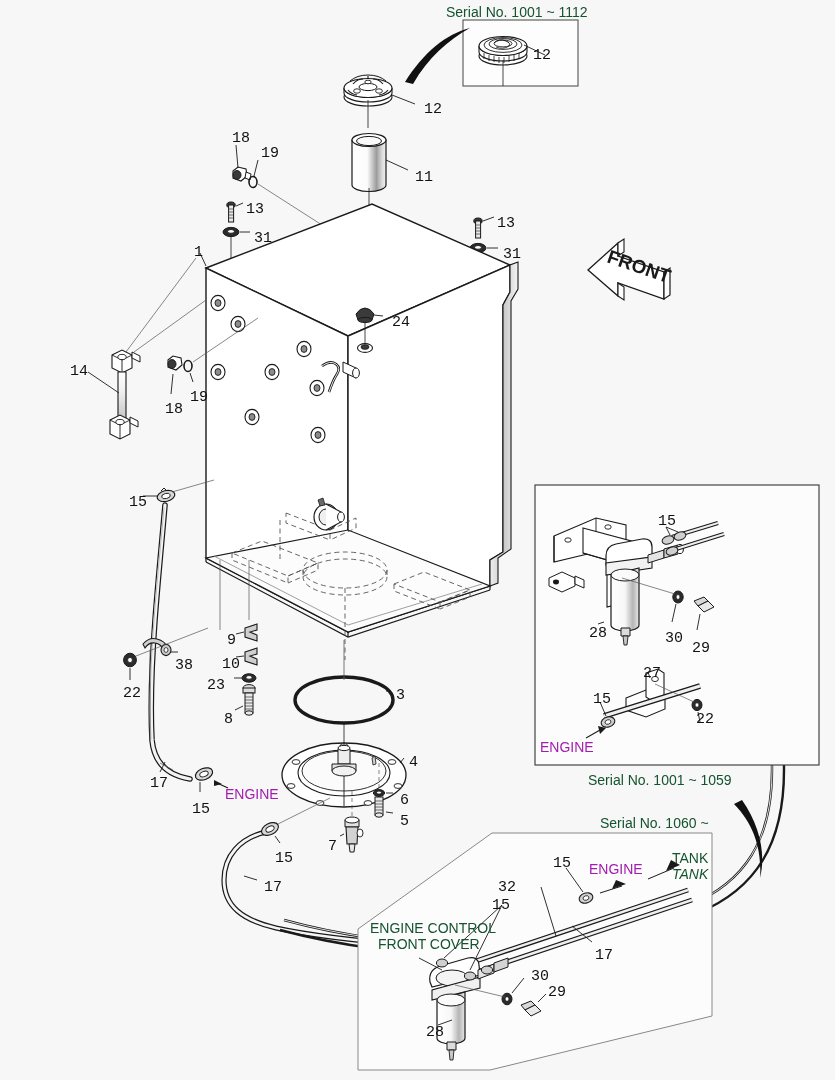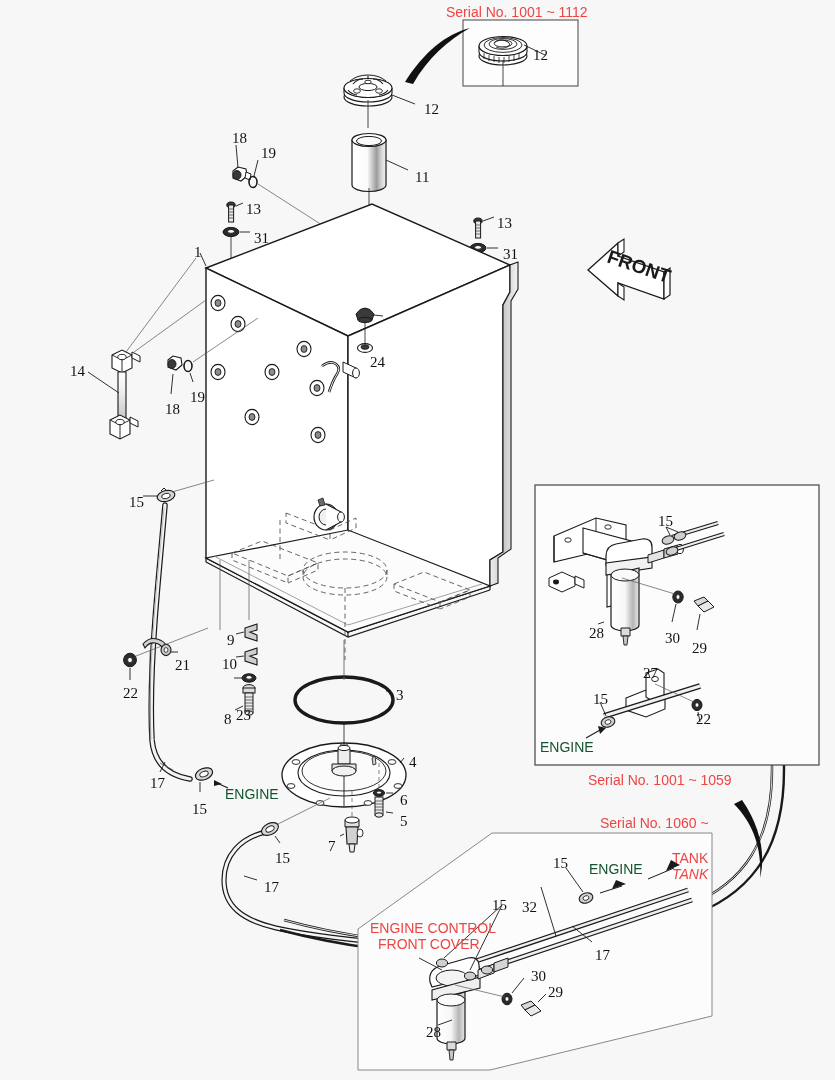--- a/index.html
+++ b/index.html
@@ -27,41 +27,41 @@
   }
   .callout-layer {
     position: absolute;
     top: 0; left: 0;
     width: 835px;
     height: 1080px;
     pointer-events: none;
   }
   .callout {
     position: absolute;
-    font-family: Liberation Serif, serif;
+    font-family: Liberation Mono, monospace;
     font-size: 15px;
     color: #111;
     white-space: nowrap;
     line-height: 1;
     pointer-events: auto;
   }
   .cap-text {
     position: absolute;
     font-family: "Liberation Sans", sans-serif;
     font-size: 14px;
-    color: #ef4444;
+    color: #14532d;
     white-space: nowrap;
     line-height: 1.15;
     pointer-events: auto;
   }
   .eng-text {
     position: absolute;
     font-family: "Liberation Sans", sans-serif;
     font-size: 14px;
-    color: #14532d;
+    color: #a21caf;
     white-space: nowrap;
     line-height: 1;
     pointer-events: auto;
   }
 </style>
 </head>
 <body>
 
 <div id="sheet">
 
@@ -677,49 +677,49 @@
         <div class="callout" style="left: 533px; top: 48px;">12</div>
         <div class="callout" style="left: 424px; top: 102px;">12</div>
         <div class="callout" style="left: 415px; top: 170px;">11</div>
         <div class="callout" style="left: 232px; top: 131px;">18</div>
         <div class="callout" style="left: 261px; top: 146px;">19</div>
         <div class="callout" style="left: 246px; top: 202px;">13</div>
         <div class="callout" style="left: 254px; top: 231px;">31</div>
         <div class="callout" style="left: 497px; top: 216px;">13</div>
         <div class="callout" style="left: 503px; top: 247px;">31</div>
         <div class="callout" style="left: 194px; top: 245px;">1</div>
-        <div class="callout" style="left: 370px; top: 315px; margin-top: 40px;">24</div>
+        <div class="callout" style="left: 392px; top: 315px;">24</div>
         <div class="callout" style="left: 70px; top: 364px;">14</div>
         <div class="callout" style="left: 165px; top: 402px;">18</div>
         <div class="callout" style="left: 190px; top: 390px;">19</div>
         <div class="callout" style="left: 129px; top: 495px;">15</div>
-        <div class="callout" style="left: 175px; top: 658px;">21</div>
+        <div class="callout" style="left: 175px; top: 658px;">38</div>
         <div class="callout" style="left: 123px; top: 686px;">22</div>
         <div class="callout" style="left: 227px; top: 633px;">9</div>
         <div class="callout" style="left: 222px; top: 657px;">10</div>
-        <div class="callout" style="left: 236px; top: 678px; margin-top: 30px;">23</div>
+        <div class="callout" style="left: 207px; top: 678px;">23</div>
         <div class="callout" style="left: 224px; top: 712px;">8</div>
         <div class="callout" style="left: 396px; top: 688px;">3</div>
         <div class="callout" style="left: 409px; top: 755px;">4</div>
         <div class="callout" style="left: 400px; top: 793px;">6</div>
         <div class="callout" style="left: 400px; top: 814px;">5</div>
         <div class="callout" style="left: 328px; top: 839px;">7</div>
         <div class="callout" style="left: 150px; top: 776px;">17</div>
         <div class="callout" style="left: 192px; top: 802px;">15</div>
         <div class="callout" style="left: 275px; top: 851px;">15</div>
         <div class="callout" style="left: 264px; top: 880px;">17</div>
         <div class="callout" style="left: 658px; top: 514px;">15</div>
         <div class="callout" style="left: 589px; top: 626px;">28</div>
         <div class="callout" style="left: 665px; top: 631px;">30</div>
         <div class="callout" style="left: 692px; top: 641px;">29</div>
         <div class="callout" style="left: 643px; top: 666px;">27</div>
         <div class="callout" style="left: 593px; top: 692px;">15</div>
         <div class="callout" style="left: 696px; top: 712px;">22</div>
         <div class="callout" style="left: 553px; top: 856px;">15</div>
-        <div class="callout" style="left: 522px; top: 880px; margin-top: 20px;">32</div>
+        <div class="callout" style="left: 498px; top: 880px;">32</div>
         <div class="callout" style="left: 492px; top: 898px;">15</div>
         <div class="callout" style="left: 595px; top: 948px;">17</div>
         <div class="callout" style="left: 531px; top: 969px;">30</div>
         <div class="callout" style="left: 548px; top: 985px;">29</div>
         <div class="callout" style="left: 426px; top: 1025px;">28</div>
       </div>
 </div>
 
 </div>
 

